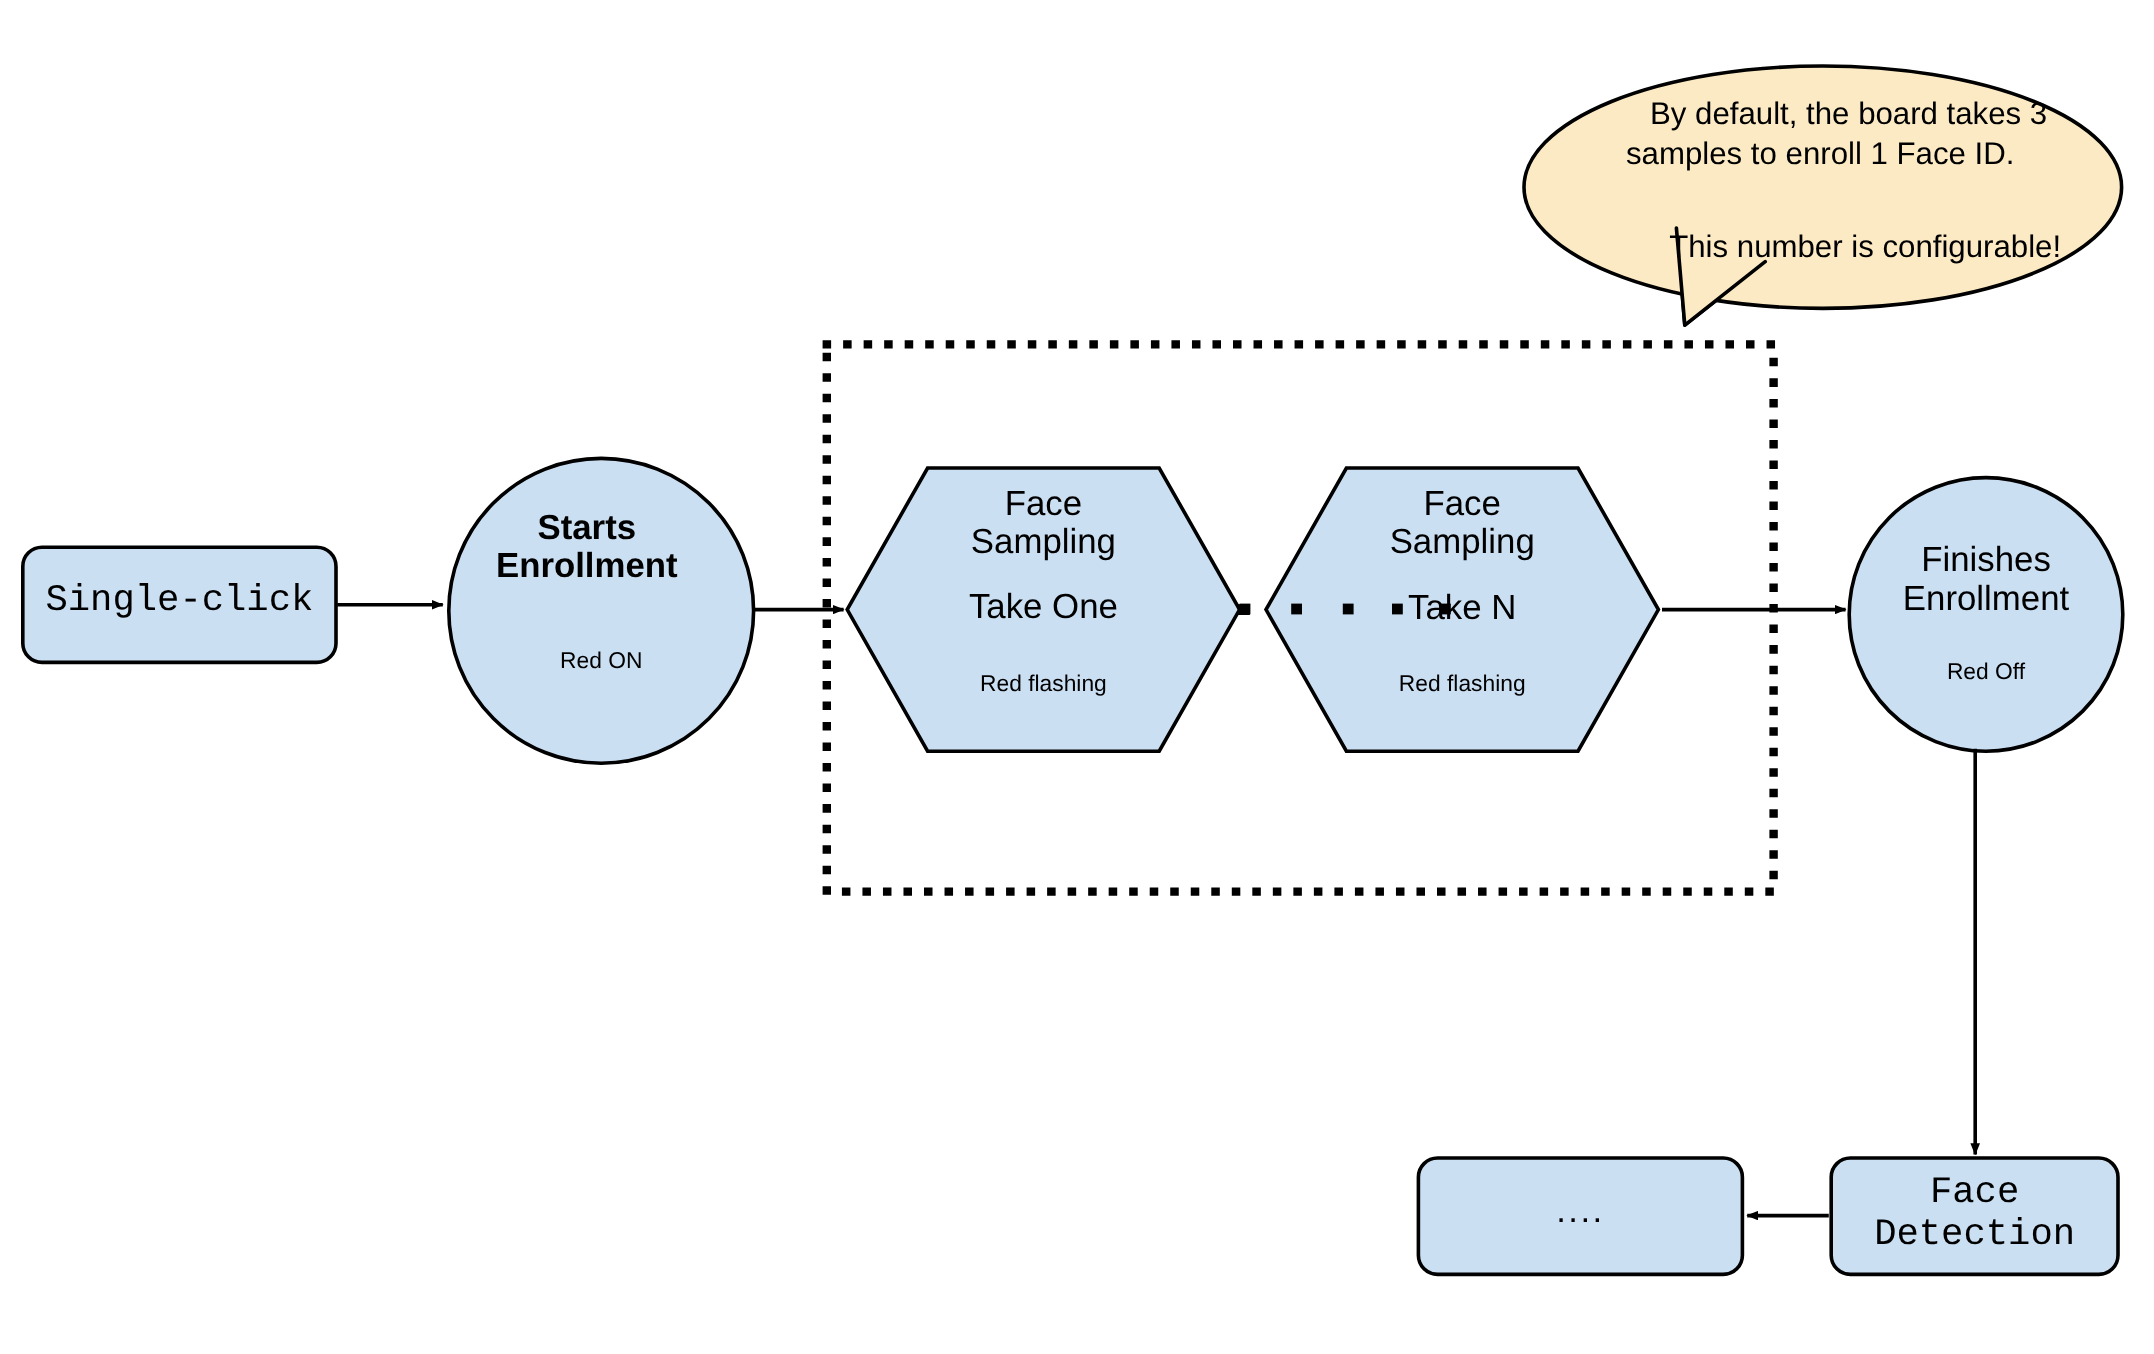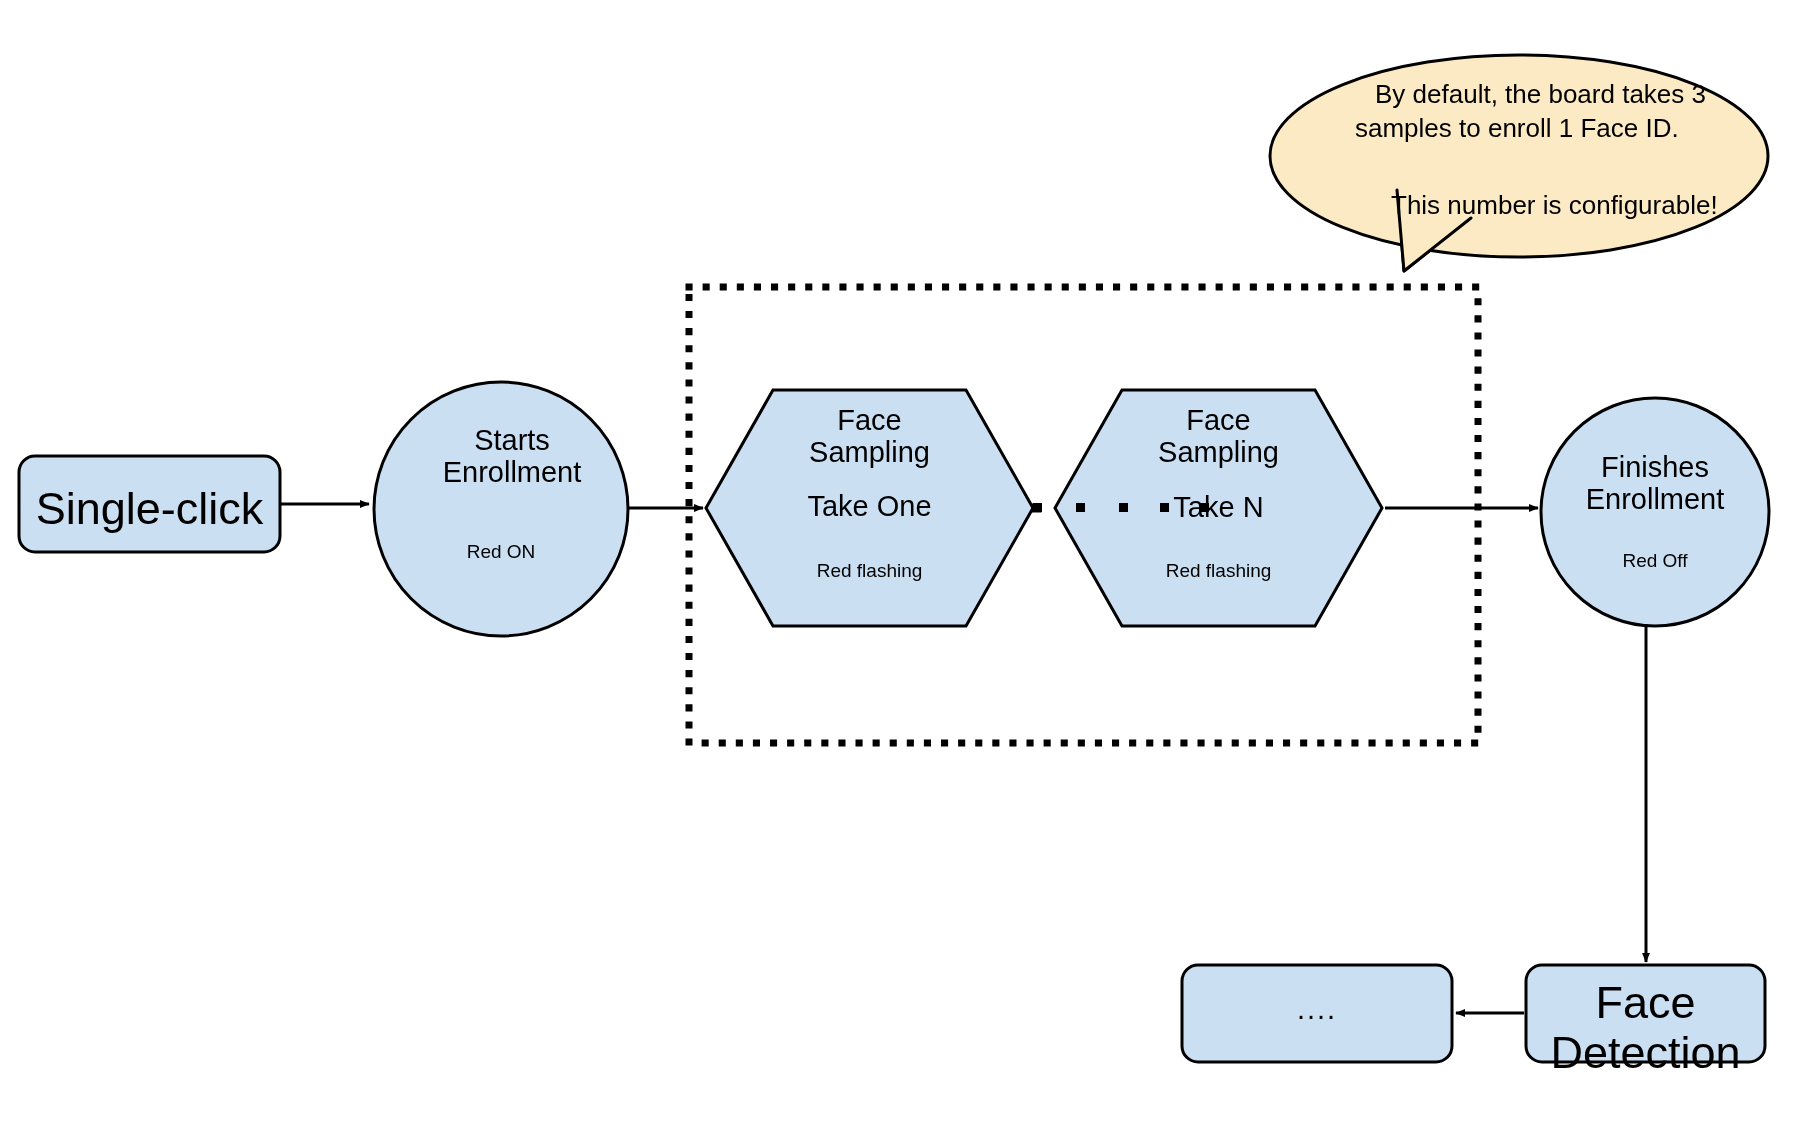--- a/index.html
+++ b/index.html
@@ -29,21 +29,22 @@
     text-align: center;
     color: #000000;
     line-height: 1.12;
     pointer-events: none;
     white-space: pre;
   }
   .lbl-main {
     font-size: 29px;
   }
   .lbl-big {
-    font-size: 45px;
+    font-size: 31px;
+    font-family: Liberation Mono, monospace;
   }
   .lbl-small {
     font-size: 19px;
   }
   .lbl-callout {
     font-size: 26px;
     text-align: left;
     line-height: 1.32;
   }
   .lbl-dots {
@@ -97,21 +98,21 @@
     <line x1="1524" y1="1013" x2="1456" y2="1013" stroke="#000000" stroke-width="3" marker-end="url(#arrowhead)"></line>
 
     <path d="M1397,185 L1404,271 L1471,218 Z" fill="#fbeac4" stroke="#000000" stroke-width="3" stroke-linejoin="round"></path>
     <ellipse cx="1519" cy="156" rx="249" ry="101" fill="#fbeac4" stroke="#000000" stroke-width="3"></ellipse>
     <path d="M1399,213 L1404,271 L1471,218 Z" fill="#fbeac4" stroke="none"></path>
     <path d="M1397,190 L1404,271 L1471,218" fill="none" stroke="#000000" stroke-width="3" stroke-linejoin="round" stroke-linecap="round"></path>
   </svg>
 
   <div class="node-label lbl-big" style="left:19px; top:484px; width:261px;">Single-click</div>
 
-  <div class="node-label lbl-main" style="left:382px; top:424px; width:260px;">Starts
+  <div class="node-label lbl-main" style="left:359px; top:424px; width:260px;font-weight:bold;">Starts
 Enrollment</div>
   <div class="node-label lbl-small" style="left:371px; top:541px; width:260px;">Red ON</div>
 
   <div class="node-label lbl-main" style="left:706px; top:404px; width:327px;">Face
 Sampling</div>
   <div class="node-label lbl-main" style="left:706px; top:470px; width:327px;margin-top:20px;">Take One</div>
   <div class="node-label lbl-small" style="left:706px; top:560px; width:327px;">Red flashing</div>
 
   <div class="node-label lbl-main" style="left:1055px; top:404px; width:327px;">Face
 Sampling</div>

